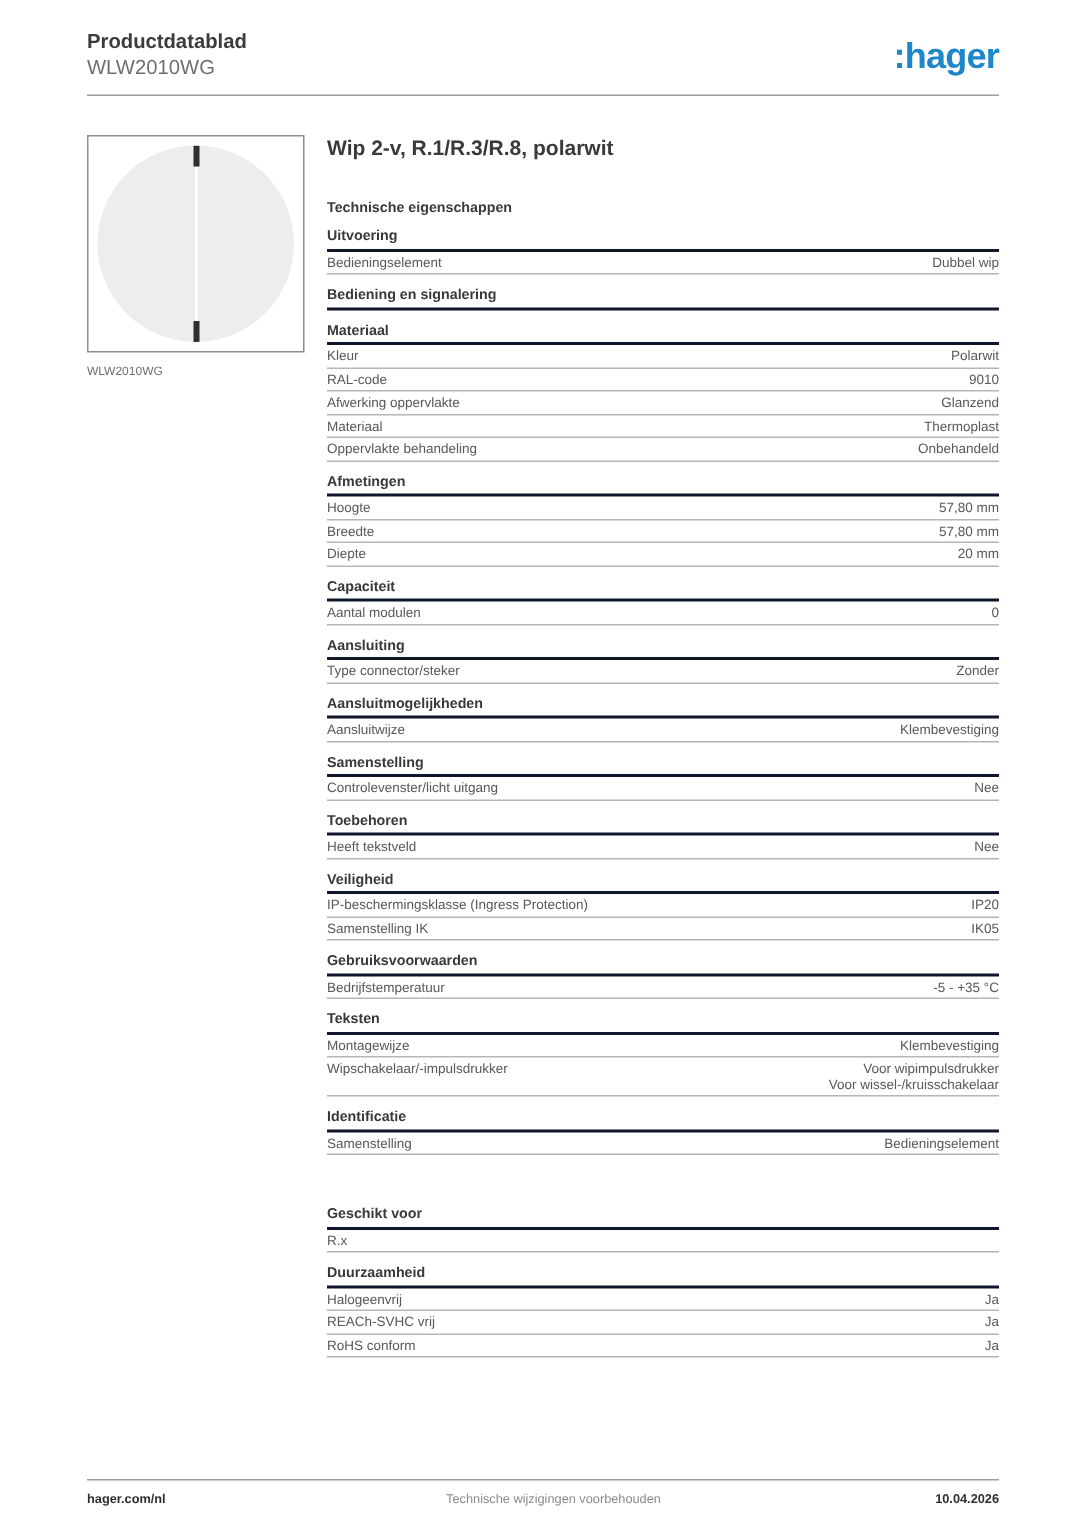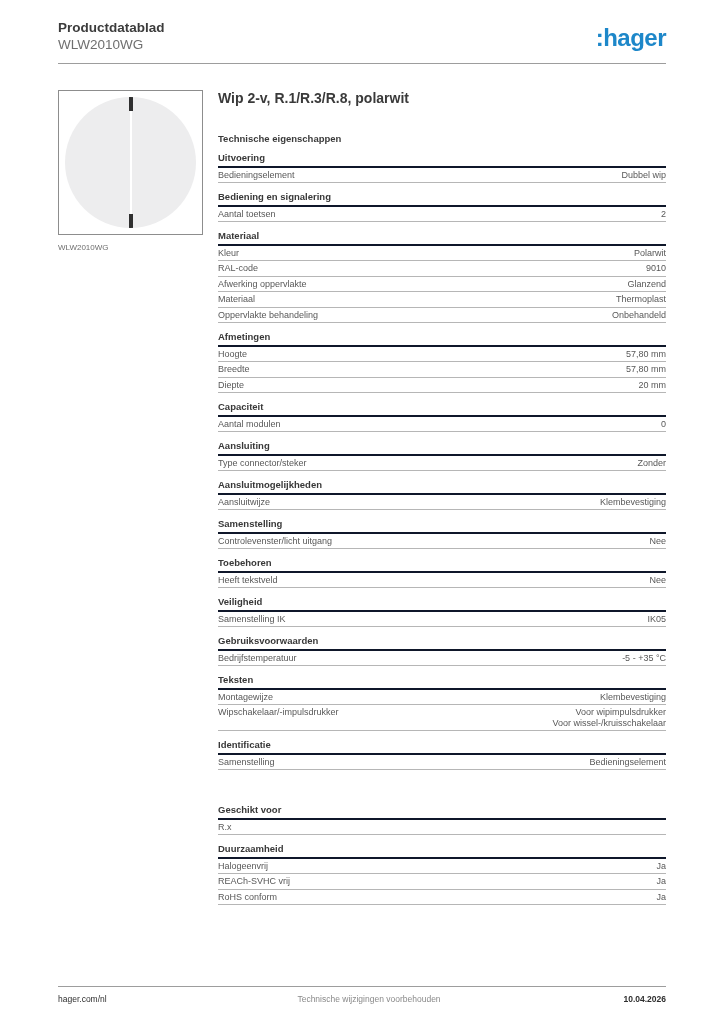--- a/index.html
+++ b/index.html
@@ -76,21 +76,21 @@
   .spec-value { text-align: right; margin-left: auto; white-space: pre-line; }
 
   
   .doc-footer {
     position: absolute; left: 58px; right: 58px; top: 986px;
     border-top: 1px solid #9d9d9d;
     padding-top: 7px;
     display: flex; justify-content: space-between; align-items: baseline;
     font-size: 8.5px;
   }
-  .footer-left  { font-weight: normal; color: #2e2e2e; }
+  .footer-left  { font-weight: bold; color: #2e2e2e; }
   .footer-center{ color: #8a8a8a; position: absolute; left: 0; right: 16px; text-align: center; margin-left: 30px; }
   .footer-right { font-weight: bold; color: #2e2e2e; }
 </style>
 </head>
 <body>
 
 <div class="page">
 
   <div class="doc-header">
     <div>
@@ -120,24 +120,20 @@
       <div class="spec-sections">
           <section class="spec-section">
             <div class="section-title">Uitvoering</div>
             <div class="spec-row">
               <span class="spec-label">Bedieningselement</span>
               <span class="spec-value">Dubbel wip</span>
             </div>
           </section>
           <section class="spec-section">
             <div class="section-title">Bediening en signalering</div>
-            <div class="spec-row">
-              <span class="spec-label">Aantal toetsen</span>
-              <span class="spec-value">2</span>
-            </div>
           </section>
           <section class="spec-section">
             <div class="section-title">Materiaal</div>
             <div class="spec-row">
               <span class="spec-label">Kleur</span>
               <span class="spec-value">Polarwit</span>
             </div>
             <div class="spec-row">
               <span class="spec-label">RAL-code</span>
               <span class="spec-value">9010</span>
@@ -200,20 +196,24 @@
           </section>
           <section class="spec-section">
             <div class="section-title">Toebehoren</div>
             <div class="spec-row">
               <span class="spec-label">Heeft tekstveld</span>
               <span class="spec-value">Nee</span>
             </div>
           </section>
           <section class="spec-section">
             <div class="section-title">Veiligheid</div>
+            <div class="spec-row">
+              <span class="spec-label">IP-beschermingsklasse (Ingress Protection)</span>
+              <span class="spec-value">IP20</span>
+            </div>
             <div class="spec-row">
               <span class="spec-label">Samenstelling IK</span>
               <span class="spec-value">IK05</span>
             </div>
           </section>
           <section class="spec-section">
             <div class="section-title">Gebruiksvoorwaarden</div>
             <div class="spec-row">
               <span class="spec-label">Bedrijfstemperatuur</span>
               <span class="spec-value">-5 - +35 °C</span>

